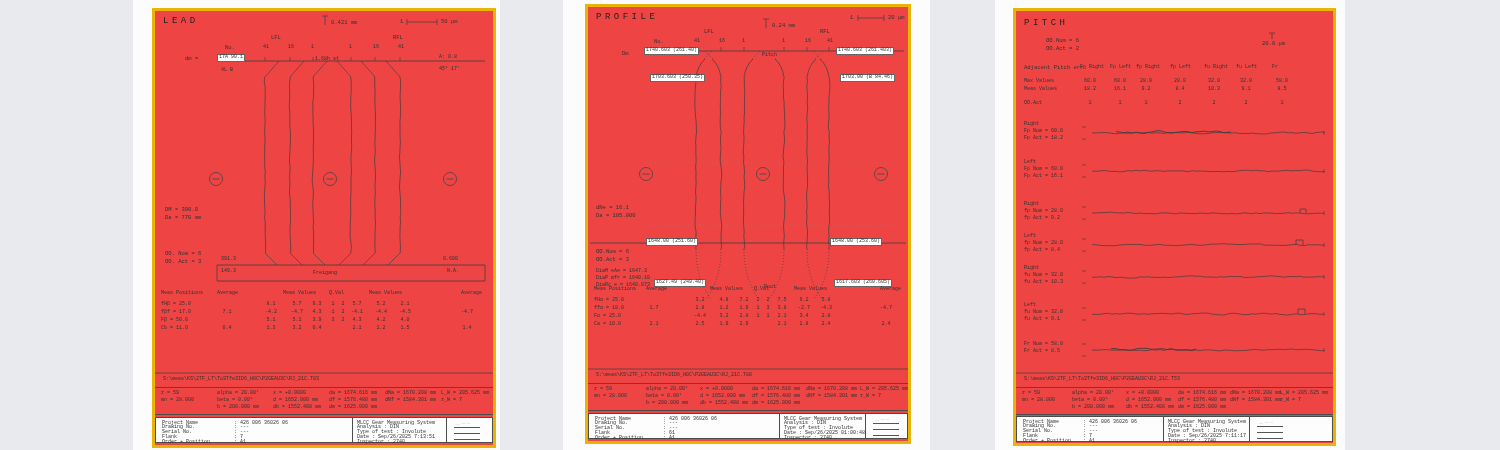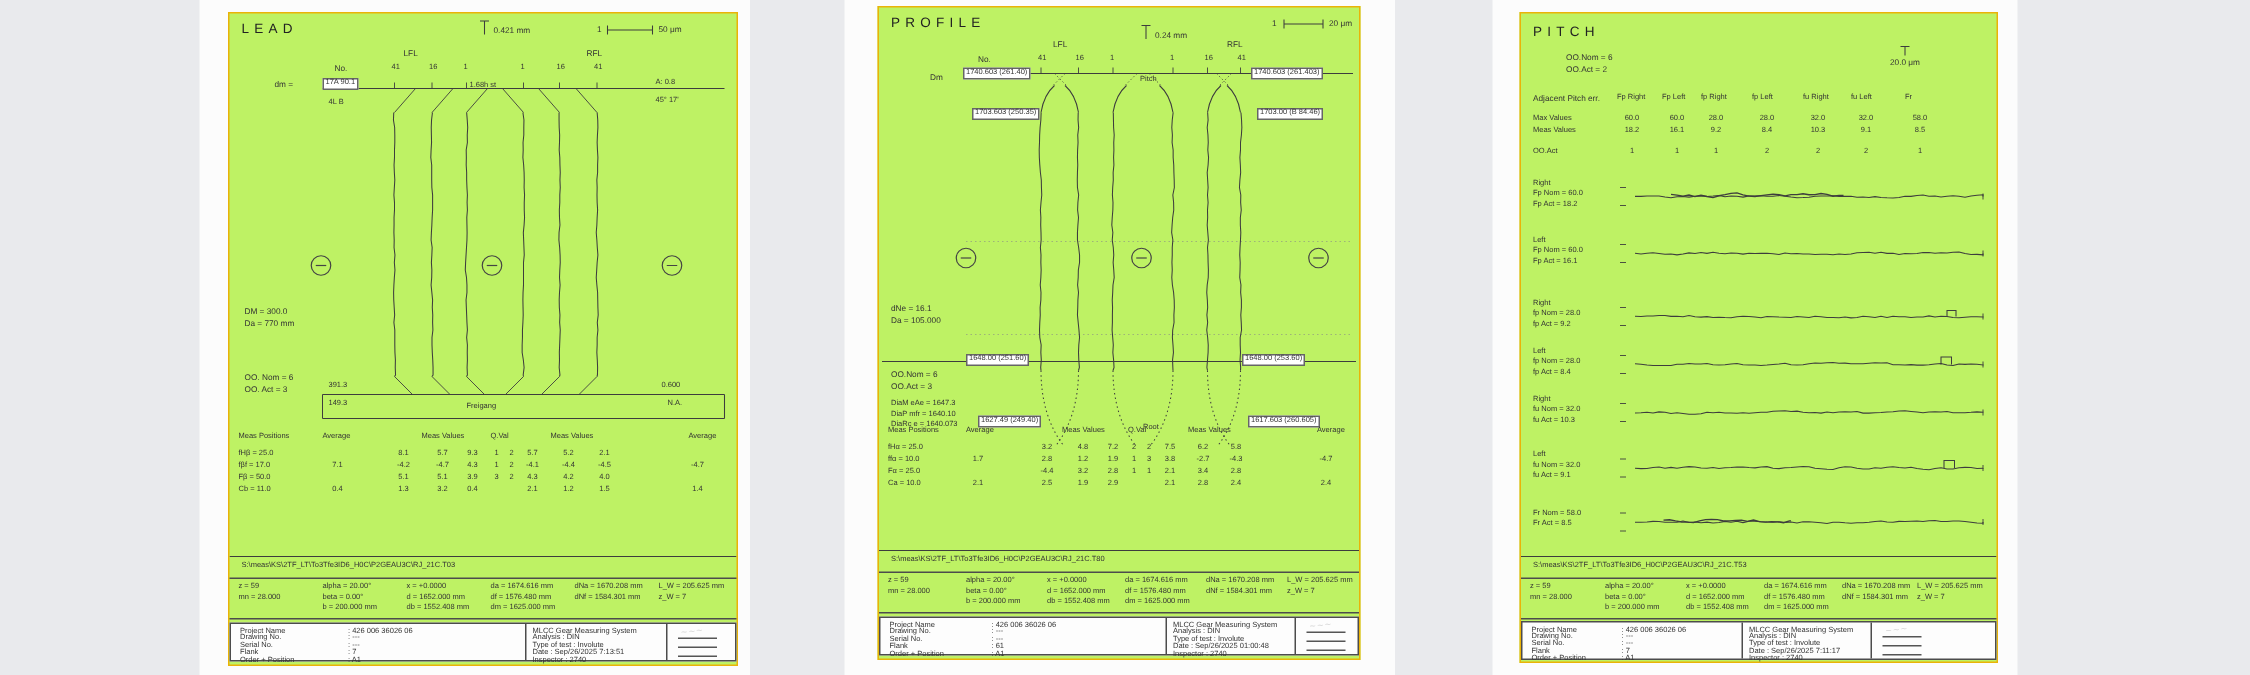--- a/index.html
+++ b/index.html
@@ -1,19 +1,19 @@
 <!DOCTYPE html>
 <html><head>
 <meta charset="utf-8">
 <style>
   html,body{margin:0;padding:0;background:#e9eaed;}
   .canvas{position:relative;width:1500px;height:450px;background:#e9eaed;overflow:hidden;
           font-family:"Liberation Sans", sans-serif;color:#333;}
   .paper{position:absolute;top:0;height:450px;background:#fcfcfc;}
-  .frame{position:absolute;border:1px solid #eab308;background:#bef264;}
+  .frame{position:absolute;border:3px solid #eab308;background:#ef4444;font-family:Liberation Mono, monospace;}
   .frame svg{position:absolute;left:0;top:0;pointer-events:none;}
   .t{position:absolute;font-size:5.5px;line-height:1.1;white-space:nowrap;color:#333;}
   .t5{font-size:5px;}
   .c{width:22px;margin-left:-11px;text-align:center;}
   .pgtitle{font-size:9px;letter-spacing:3.5px;color:#222;}
   .bx{border:1px solid #666;background:#fff;padding:0 1px;}
   .fbox{position:absolute;left:0;width:100%;border:1px solid #4c4c4c;box-sizing:border-box;background:#fdfdfd;}
   .vdiv{position:absolute;top:0;height:100%;border-left:1px solid #4c4c4c;}
   .pbox{position:absolute;left:0;width:100%;border-top:1px solid #4c4c4c;border-bottom:1px solid #4c4c4c;box-sizing:border-box;}
   .sigline{position:absolute;width:26px;border-top:1px solid #555;}

